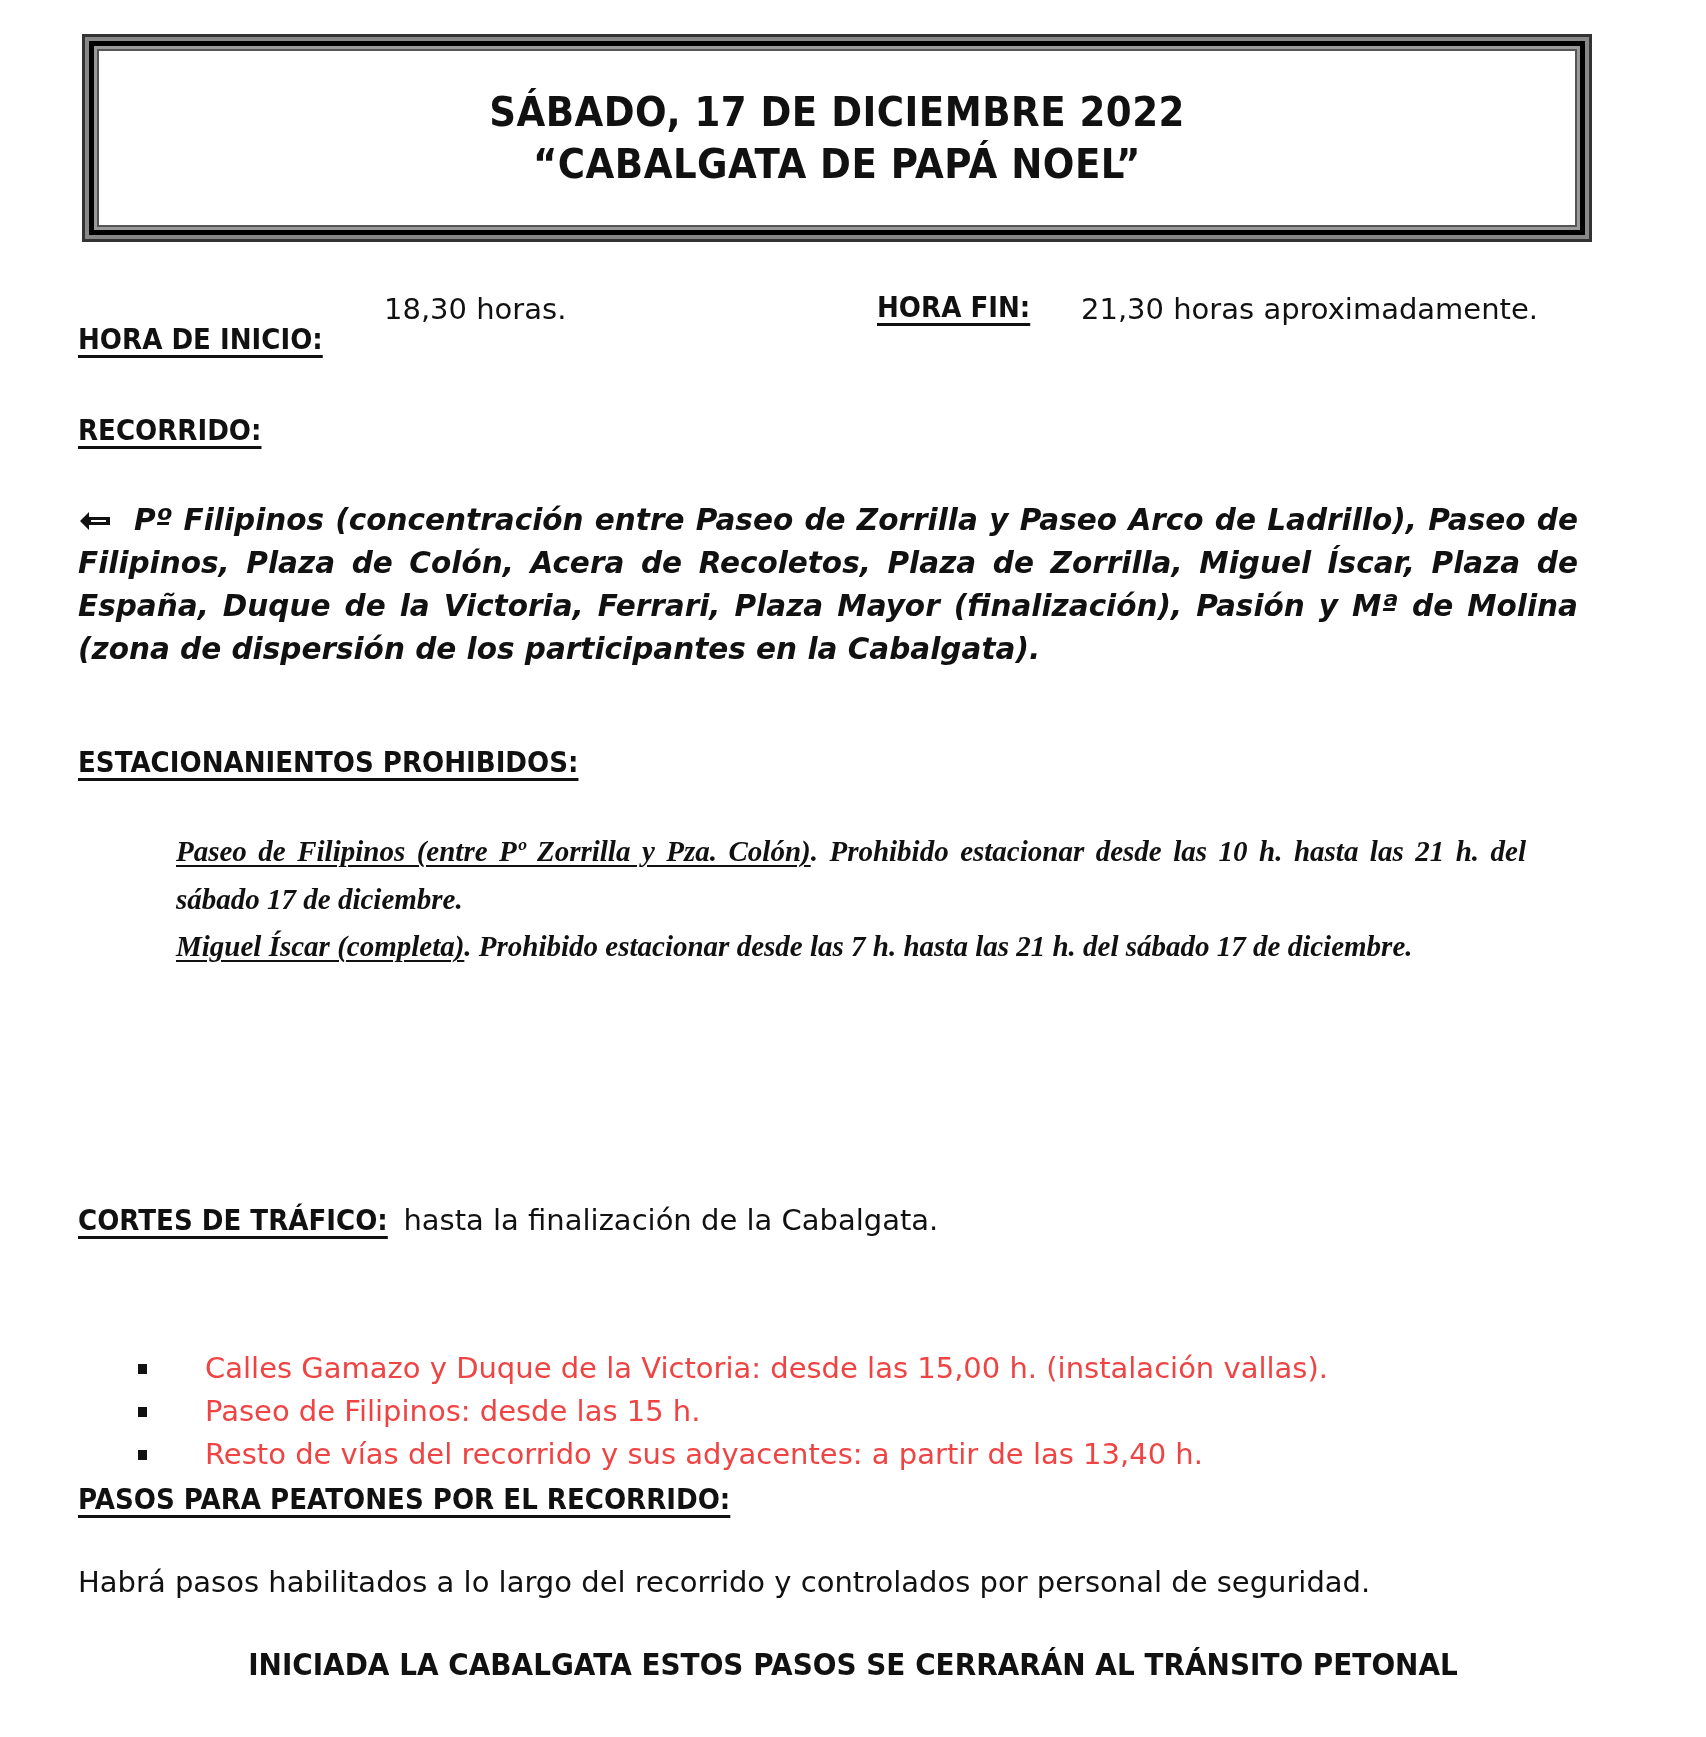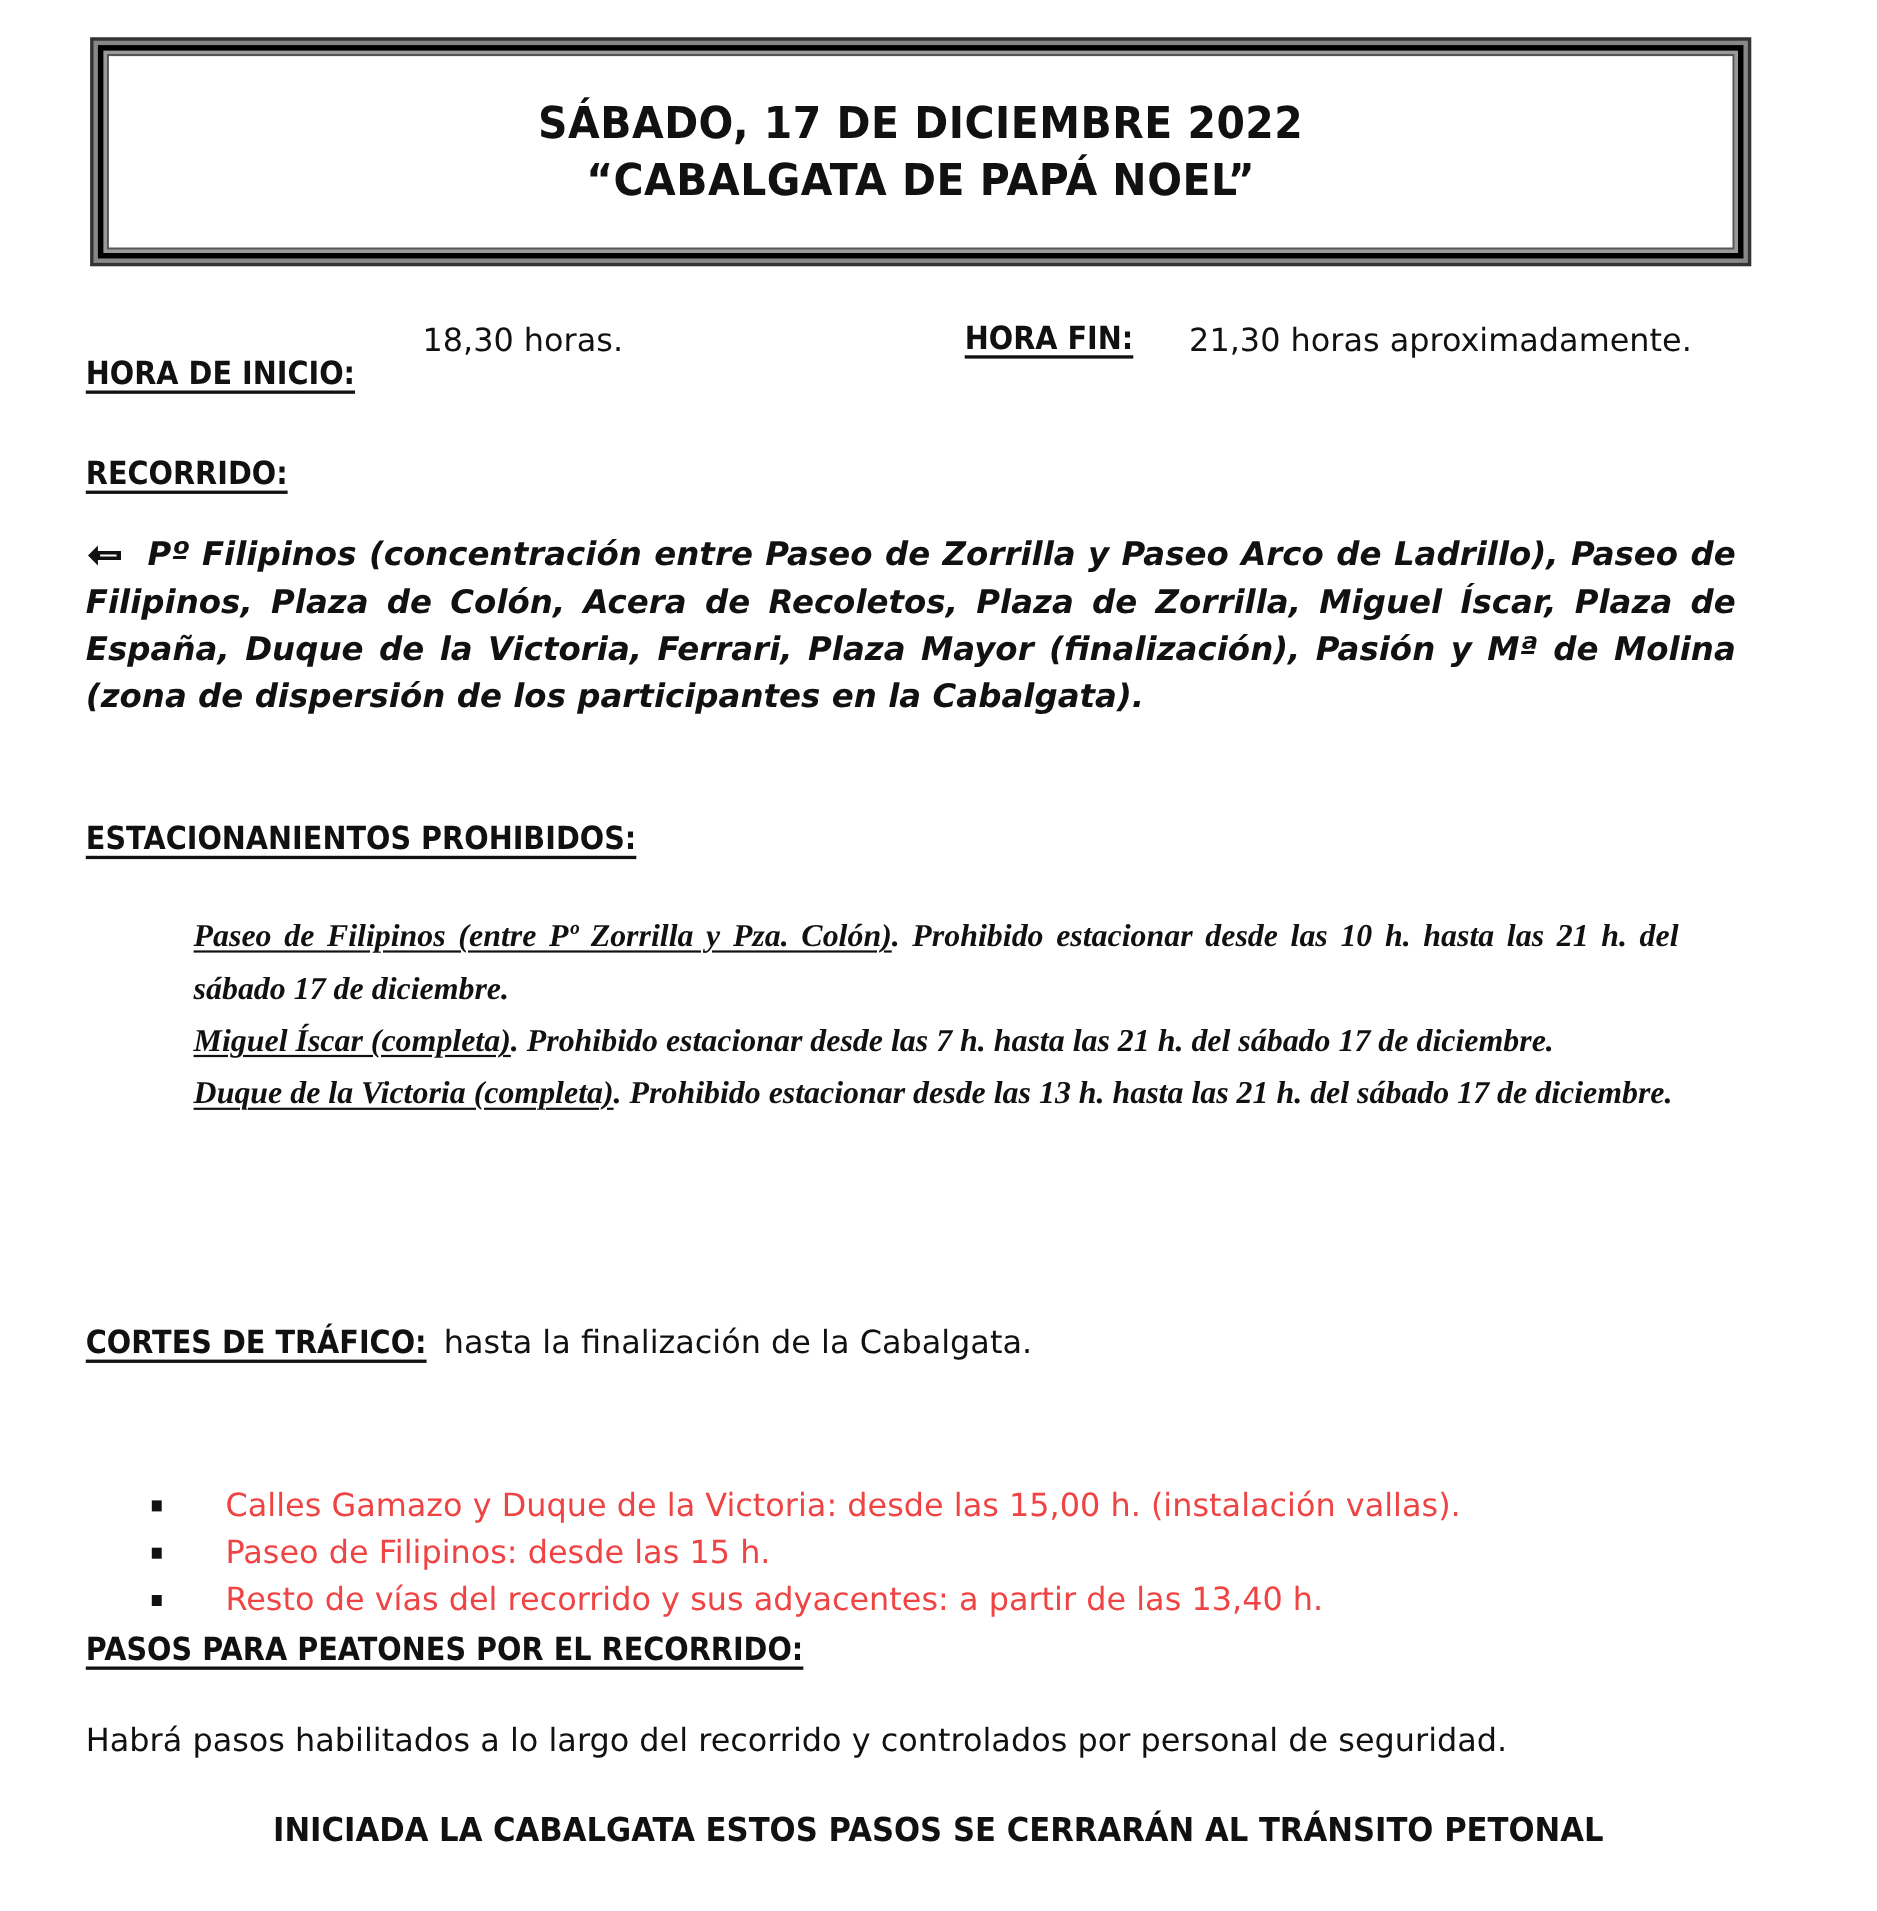--- a/index.html
+++ b/index.html
@@ -8,21 +8,21 @@
   .title-box {
     left: 82px; top: 34px; width: 1510px; height: 208px; box-sizing: border-box;
     border: 3px solid #333; background: #888;
     padding: 4px;
   }
   .title-box .b2 { width: 100%; height: 100%; box-sizing: border-box; border: 5px solid #000; background: #999; padding: 3px; }
   .title-box .b3 { width: 100%; height: 100%; box-sizing: border-box; border: 2px solid #555; background: #fff; display: flex; flex-direction: column; align-items: center; justify-content: center; }
   .title-line { font-family: "DejaVu Sans", sans-serif; font-weight: bold; font-size: 40px; line-height: 52px; letter-spacing: 0.5px; color: #111; transform: scaleX(0.93); }
   .heading { font-family: "DejaVu Sans", sans-serif; font-weight: bold; font-size: 29px; text-decoration: underline; text-decoration-thickness: 3px; text-underline-offset: 6px; color: #111; transform-origin: left center; transform: scaleX(0.9); white-space: nowrap; }
   .plain { font-family: "DejaVu Sans", sans-serif; font-size: 29px; color: #111; white-space: nowrap; }
-  .route { left: 78px; top: 483px; width: 1500px; font-family: "DejaVu Sans", sans-serif; font-style: oblique; font-weight: bold; font-size: 29.5px; line-height: 43px; text-align: justify; color: #111; }
+  .route { left: 78px; top: 499px; width: 1500px; font-family: "DejaVu Sans", sans-serif; font-style: oblique; font-weight: bold; font-size: 29.5px; line-height: 43px; text-align: justify; color: #111; }
   .route svg { vertical-align: -2px; margin-right: 22px; }
   .parking { left: 176px; top: 828px; width: 1350px; font-family: "Liberation Serif", serif; font-style: italic; font-weight: bold; font-size: 29px; line-height: 47.5px; color: #111; text-align: justify; }
   .parking .u { text-decoration: underline; text-decoration-thickness: 2px; text-underline-offset: 4px; }
   .bullets { left: 130px; top: 1347px; font-family: "DejaVu Sans", sans-serif; font-size: 29px; line-height: 43px; color: #ef4444; }
   .bullets .row { display: flex; align-items: center; white-space: nowrap; }
   .bullets .sq { width: 9px; height: 10px; background: #111; margin-left: 8px; margin-right: 58px; }
   .final { left: 0; width: 1706px; top: 1647px; text-align: center; font-family: "DejaVu Sans", sans-serif; font-weight: bold; font-size: 30px; color: #111; transform: scaleX(0.93); }
 </style>
 </head>
 <body>
@@ -50,21 +50,20 @@
 <div class="abs route">
   <span><svg width="34" height="22" viewBox="0 0 34 22">
         <path d="M2 11 L11 2 L11 7 L32 7 L32 15 L11 15 L11 20 Z M13 10 L13 12 L28 12 L28 10 Z" fill="#111" fill-rule="evenodd"></path>
       </svg></span><span>Pº Filipinos (concentración entre Paseo de Zorrilla y Paseo Arco de Ladrillo), Paseo de Filipinos, Plaza de Colón, Acera de Recoletos, Plaza de Zorrilla, Miguel Íscar, Plaza de España, Duque de la Victoria, Ferrari, Plaza Mayor (finalización), Pasión y Mª de Molina (zona de dispersión de los participantes en la Cabalgata).</span>
 </div>
 
 <div class="abs heading" style="left:78px; top:745px;">ESTACIONANIENTOS PROHIBIDOS:</div>
 <div class="abs parking">
   <div><span class="u">Paseo de Filipinos (entre Pº Zorrilla y Pza. Colón)</span><span>. Prohibido estacionar desde las 10 h. hasta las 21 h. del sábado 17 de diciembre.</span></div>
   <div><span class="u">Miguel Íscar (completa)</span><span>. Prohibido estacionar desde las 7 h. hasta las 21 h. del sábado 17 de diciembre.</span></div>
-  <div><span class="u">Duque de la Victoria (completa)</span><span>. Prohibido estacionar desde las 13 h. hasta las 21 h. del sábado 17 de diciembre.</span></div>
 </div>
 
 <div class="abs" style="left:78px; top:1203px; white-space:nowrap;">
   <span class="heading" style="display:inline-block;">CORTES DE TRÁFICO:</span><span class="plain" style="margin-left:-28px;"> hasta la finalización de la Cabalgata.</span>
 </div>
 <div class="abs bullets">
   <div class="row">
       <span class="sq"></span>
       <span>Calles Gamazo y Duque de la Victoria: desde las 15,00 h. (instalación vallas).</span>
     </div>

